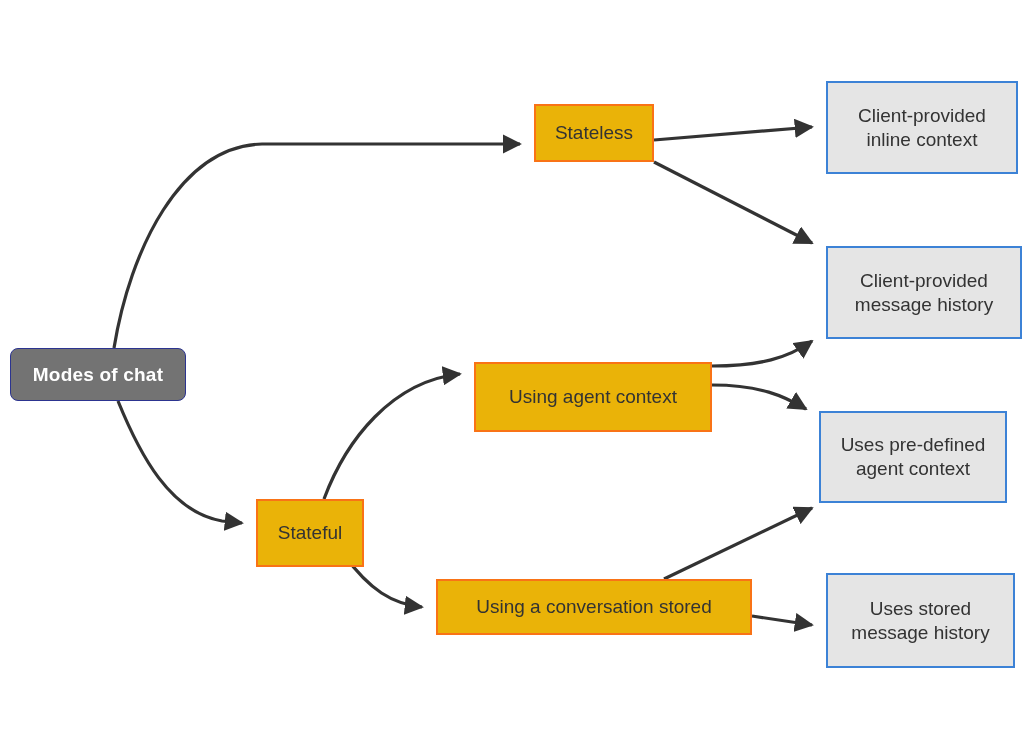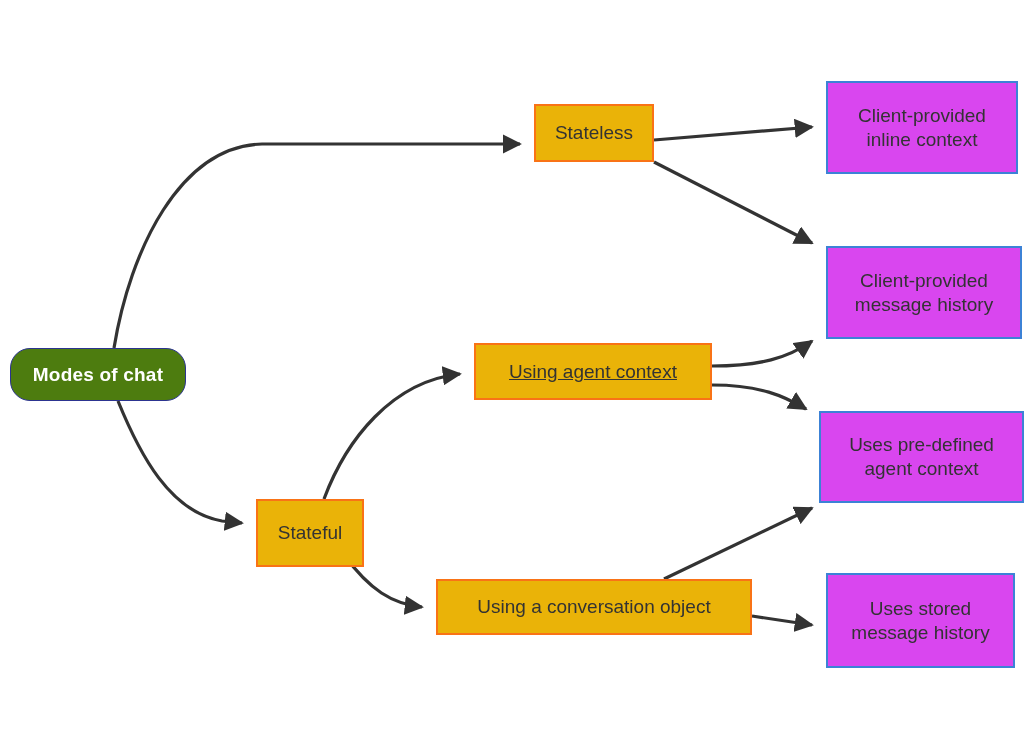--- a/index.html
+++ b/index.html
@@ -31,36 +31,36 @@
     box-sizing: border-box;
     display: flex;
     align-items: center;
     justify-content: center;
     text-align: center;
     line-height: 1.25;
     white-space: pre-line;
     z-index: 2;
   }
   .node-root {
-    background: #4d7c0f;
+    background: #737373;
     border: 1px solid #2c3490;
-    border-radius: 20px;
+    border-radius: 8px;
     color: #ffffff;
     font-weight: bold;
     font-size: 19px;
     letter-spacing: 0.2px;
   }
   .node-mid {
     background: #eab308;
     border: 2px solid #f97316;
     color: #333333;
     font-size: 19px;
   }
   .node-leaf {
-    background: #d946ef;
+    background: #e5e5e5;
     border: 2px solid #3c82d6;
     color: #333333;
     font-size: 19px;
   }
 </style>
 </head>
 <body>
 
 <div id="canvas">
 
@@ -97,39 +97,39 @@
   </div>
 
   <div class="node node-mid" style="left:534px; top:104px; width:120px; height:58px;">
     <span>Stateless</span>
   </div>
 
   <div class="node node-mid" style="left:256px; top:499px; width:108px; height:68px;">
     <span>Stateful</span>
   </div>
 
-  <div class="node node-mid" style="left:474px; top:343px; width:238px; height:57px;text-decoration:underline;">
+  <div class="node node-mid" style="left:474px; top:362px; width:238px; height:70px;">
     <span>Using agent context</span>
   </div>
 
   <div class="node node-mid" style="left:436px; top:579px; width:316px; height:56px;">
-    <span>Using a conversation object</span>
+    <span>Using a conversation stored</span>
   </div>
 
   <div class="node node-leaf" style="left:826px; top:81px; width:192px; height:93px;">
     <span>Client-provided
 inline context</span>
   </div>
 
   <div class="node node-leaf" style="left:826px; top:246px; width:196px; height:93px;">
     <span>Client-provided
 message history</span>
   </div>
 
-  <div class="node node-leaf" style="left:819px; top:411px; width:205px; height:92px;">
+  <div class="node node-leaf" style="left:819px; top:411px; width:188px; height:92px;">
     <span>Uses pre-defined
 agent context</span>
   </div>
 
   <div class="node node-leaf" style="left:826px; top:573px; width:189px; height:95px;text-align:center;">
     <span>Uses stored
 message history</span>
   </div>
 
 </div>

